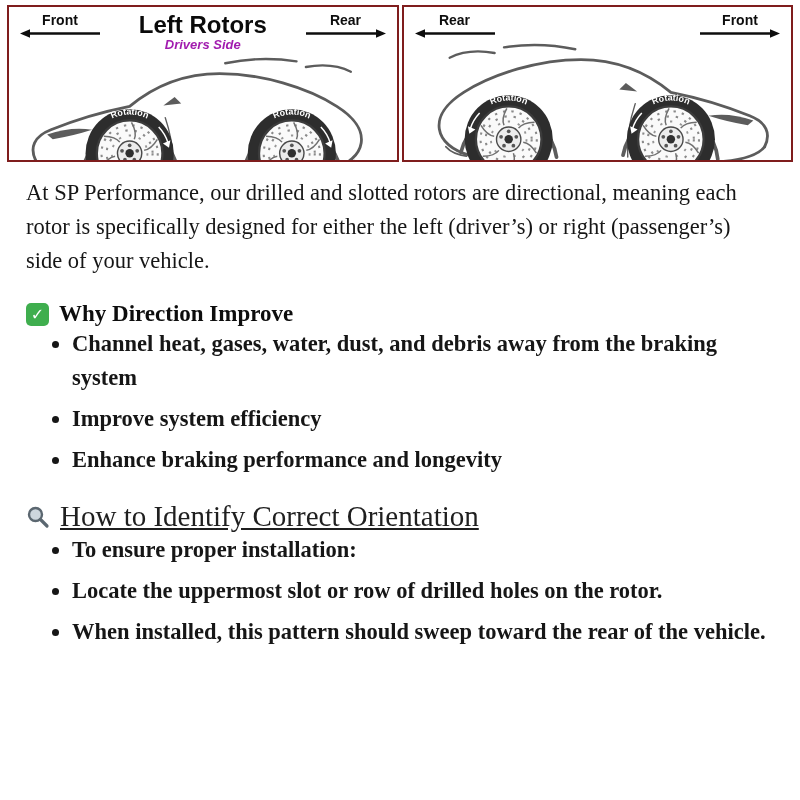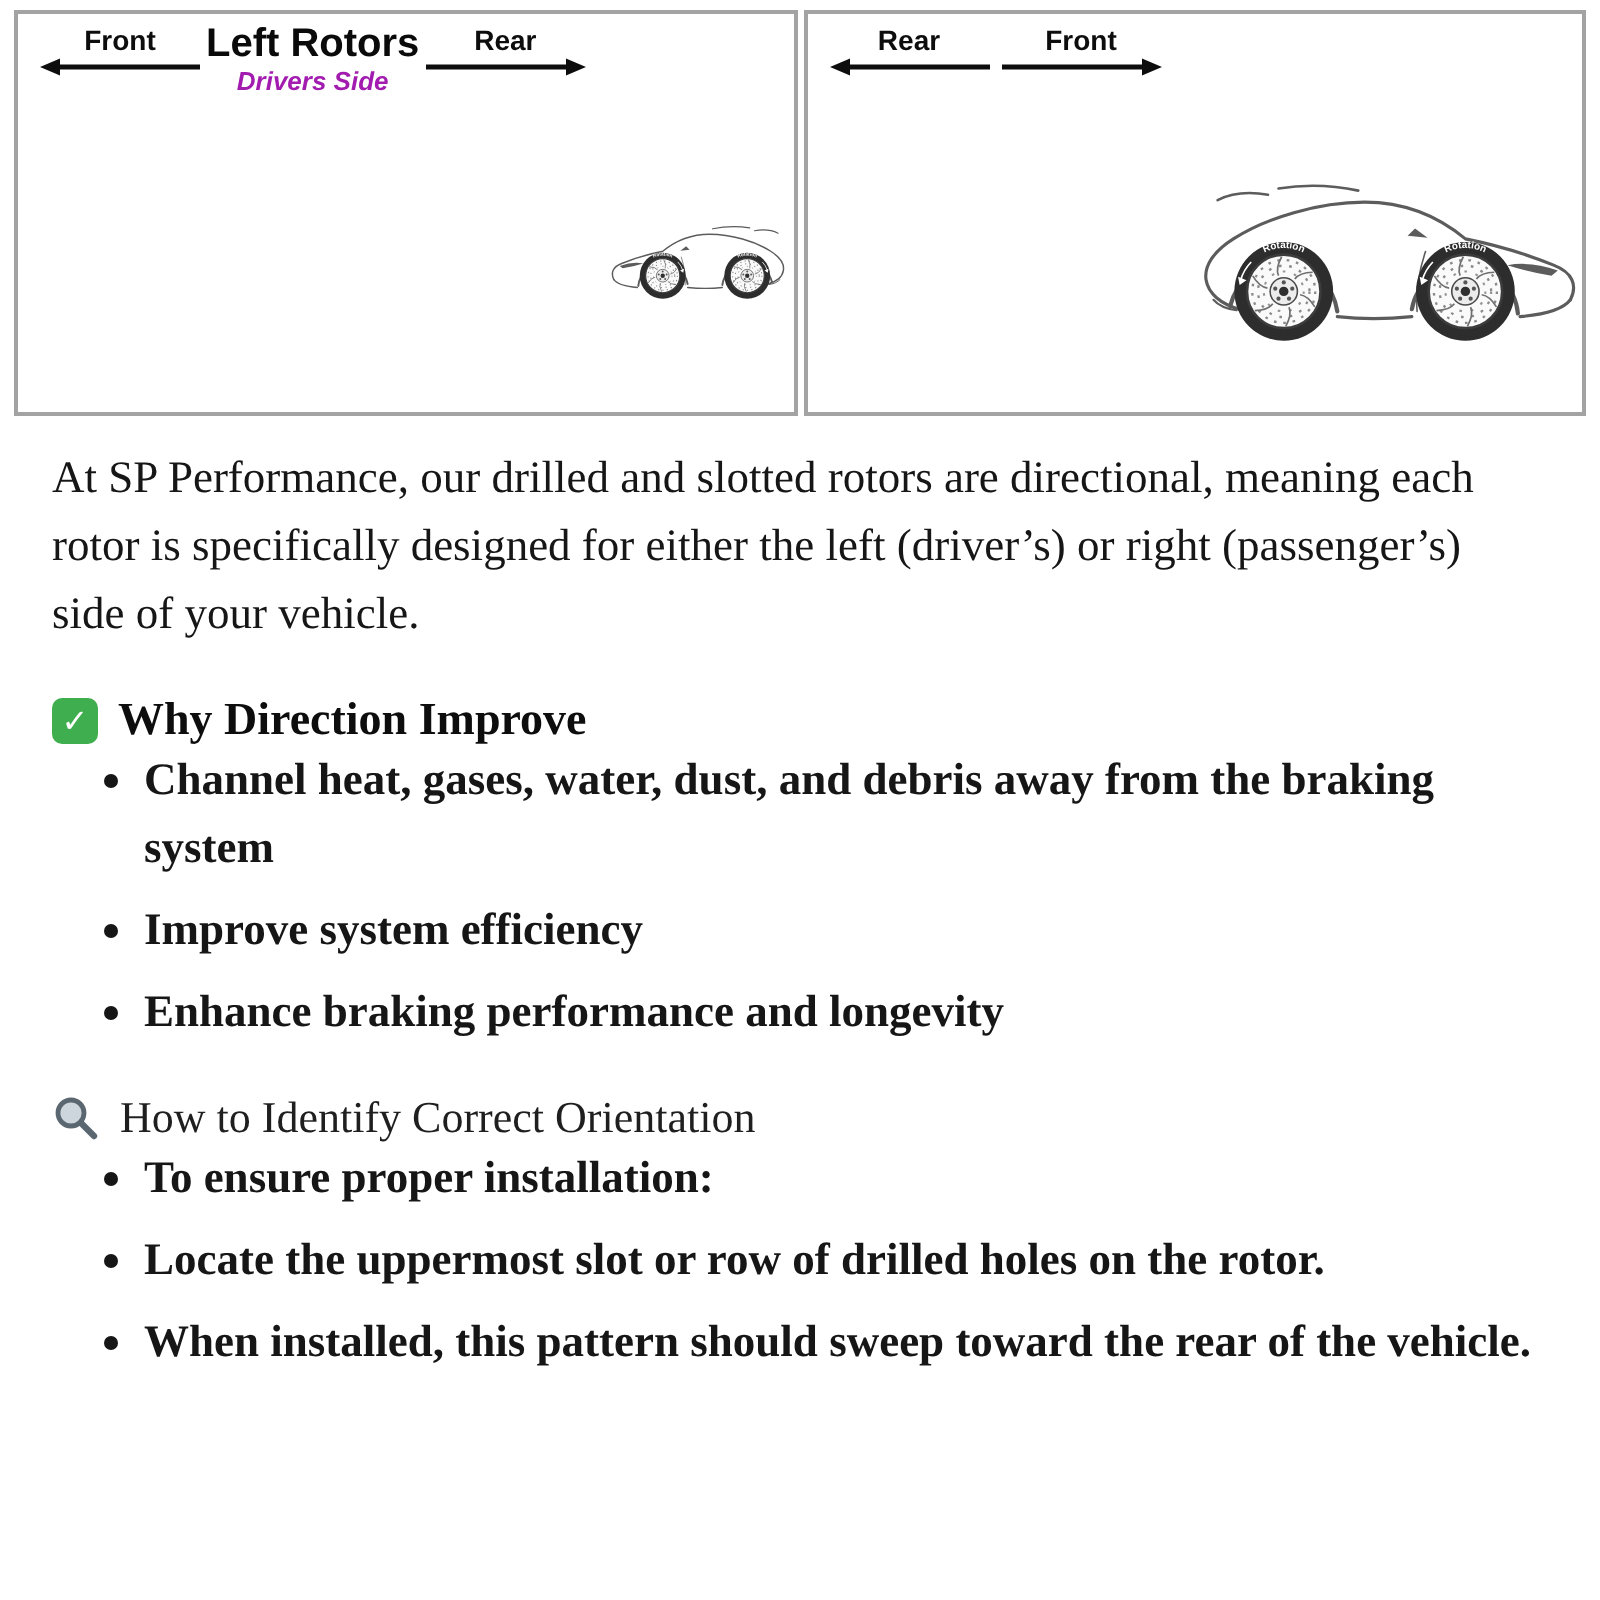--- a/index.html
+++ b/index.html
@@ -1,39 +1,39 @@
 <!DOCTYPE html>
 <html><head>
 <meta charset="utf-8">
 <style>
   html,body{margin:0;padding:0;background:#ffffff;}
   .page{width:800px;height:800px;overflow:hidden;background:#fff;color:#161616;
         font-family:"Liberation Serif",serif;}
 
   
   .diagram{display:flex;gap:3px;padding:5px 7px 0 7px;}
-  .panel{flex:1;border:2px solid #a3a3a3;background:#fff;height:203px;box-sizing:border-box;
-         display:flex;flex-direction:row;overflow:hidden;}
+  .panel{flex:1;border:2px solid #7f1d1d;background:#fff;height:157px;box-sizing:border-box;
+         display:flex;flex-direction:column;overflow:hidden;}
   .panel-header{display:flex;justify-content:space-between;align-items:flex-start;
                 padding:5px 8px 0 8px;}
   .dir{display:flex;flex-direction:column;align-items:center;width:86px;
        font-family:"Liberation Sans",sans-serif;font-weight:bold;font-size:14px;color:#0d0d0d;}
   .dir svg{margin-top:1px;}
   .titles{flex:1;text-align:center;font-family:"Liberation Sans",sans-serif;margin-top:0;}
-  .panel-title{font-weight:bold;font-size:20px;color:#0a0a0a;line-height:1.05;}
+  .panel-title{font-weight:bold;font-size:24px;color:#0a0a0a;line-height:1.05;}
   .panel-sub{font-style:italic;font-weight:bold;font-size:13px;color:#a21caf;}
   .car-wrap{flex:1;display:flex;align-items:flex-end;}
   .car-wrap svg{width:100%;height:150px;display:block;}
 
   
   .article{padding:14px 26px 0 26px;}
   .intro{font-size:22.5px;line-height:1.5;max-width:735px;margin:0 0 4px 0;}
   .h-row{display:flex;align-items:center;gap:10px;margin:24px 0 0 0;}
   .h-bold{font-size:23px;font-weight:bold;color:#0d0d0d;}
-  .h-reg{font-size:22px;font-weight:normal;color:#1f1f1f;}
+  .h-reg{font-size:29px;font-weight:normal;color:#1f1f1f;text-decoration:underline;}
   .lead{font-size:22.5px;margin:24px 0 0 0;}
   ul{margin:0 0 0 0;padding-left:46px;font-weight:bold;}
   li{font-size:22.5px;line-height:1.5;margin-bottom:7px;max-width:700px;}
 
   .check-badge{display:inline-flex;width:23px;height:23px;border-radius:5px;background:#3fae4e;
                color:#fff;align-items:center;justify-content:center;
                font-family:"DejaVu Sans",sans-serif;font-size:16px;font-weight:bold;flex:0 0 auto;}
   .mag-icon{flex:0 0 auto;display:inline-block;}
 </style>
 </head>

